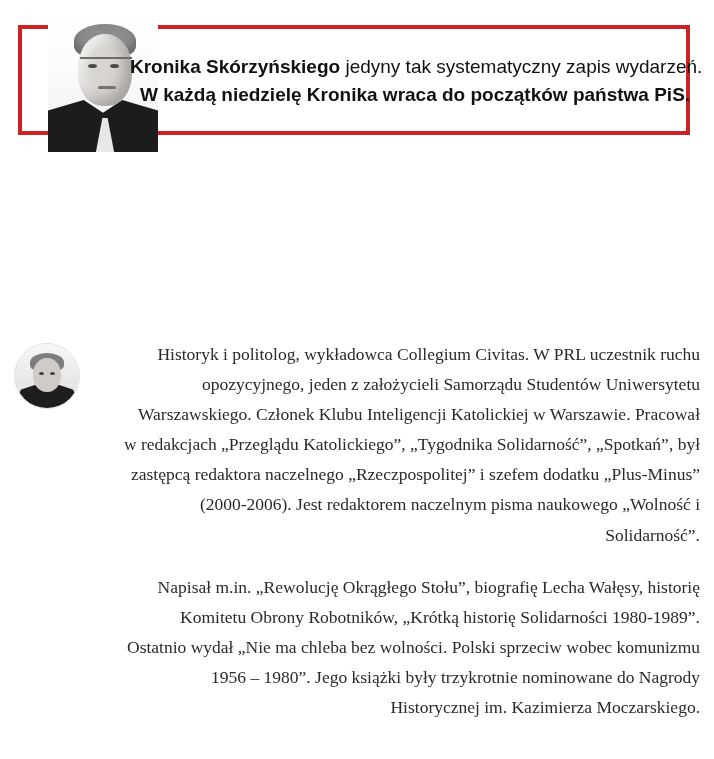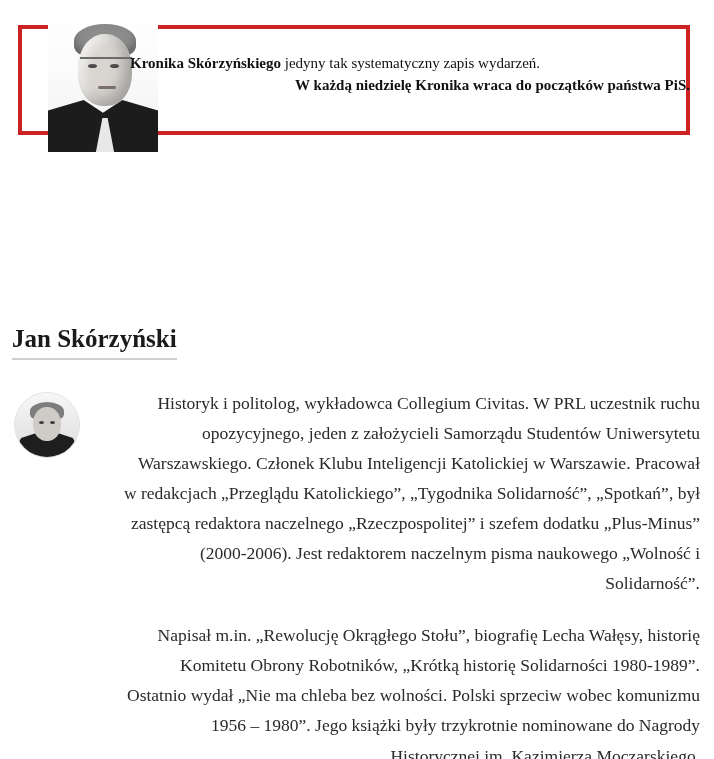--- a/index.html
+++ b/index.html
@@ -119,23 +119,22 @@
   .banner-text {
     position: absolute;
     left: 130px;
     top: 53px;
     width: 560px;
     font-family: "Liberation Sans", sans-serif;
     color: #111111;
     line-height: 1.45;
   }
   .banner-line {
-    font-size: 15px;
+    font-size: 19px;
     white-space: nowrap;
-    font-family: Liberation Serif, serif;
   }
   .banner-line.l2 { text-align: right; padding-left: 10px; }
   .bold { font-weight: bold; }
 
   
   .article {
     position: absolute;
     left: 10px;
     top: 325px;
     width: 694px;
@@ -221,21 +220,20 @@
     <div class="banner-line l1">
       <span class="bold">Kronika Skórzyńskiego</span><span> jedyny tak systematyczny zapis wydarzeń.</span>
     </div>
     <div class="banner-line l2">
       <span class="bold">W każdą niedzielę </span><span class="bold">Kronika</span><span class="bold"> wraca do początków państwa PiS.</span>
     </div>
   </div>
 </div>
 
 <div class="article">
-  <h1 class="author-name">Jan Skórzyński</h1>
 
   <div class="body-row">
     <div class="avatar">
       <div class="av-bg"></div>
       <div class="av-suit"></div>
       <div class="av-hair"></div>
       <div class="av-head"></div>
       <div class="av-eye l"></div>
       <div class="av-eye r"></div>
     </div>

